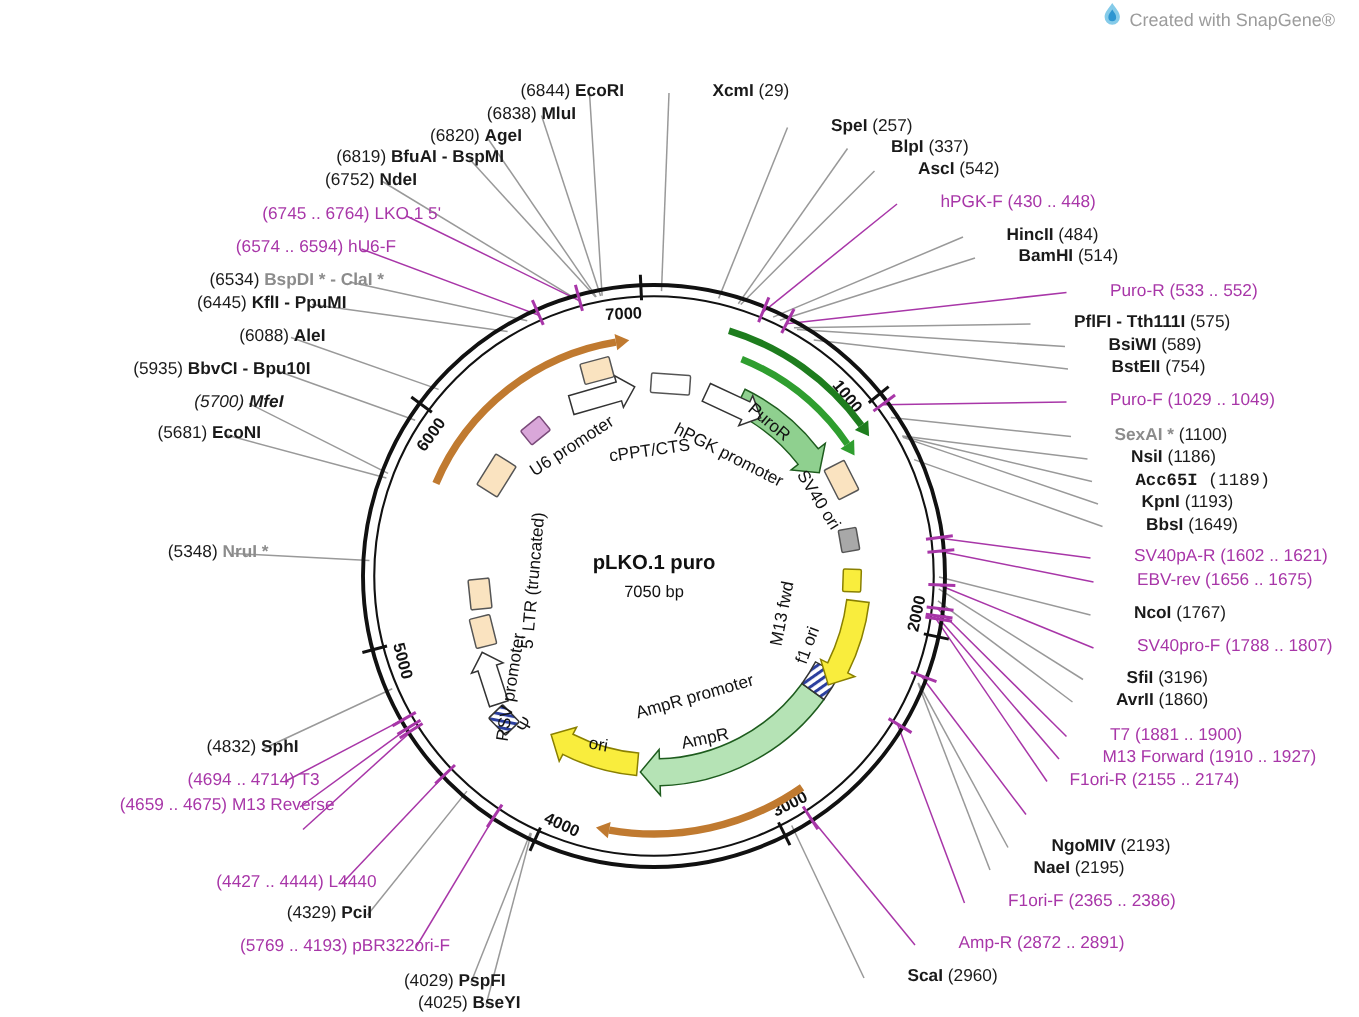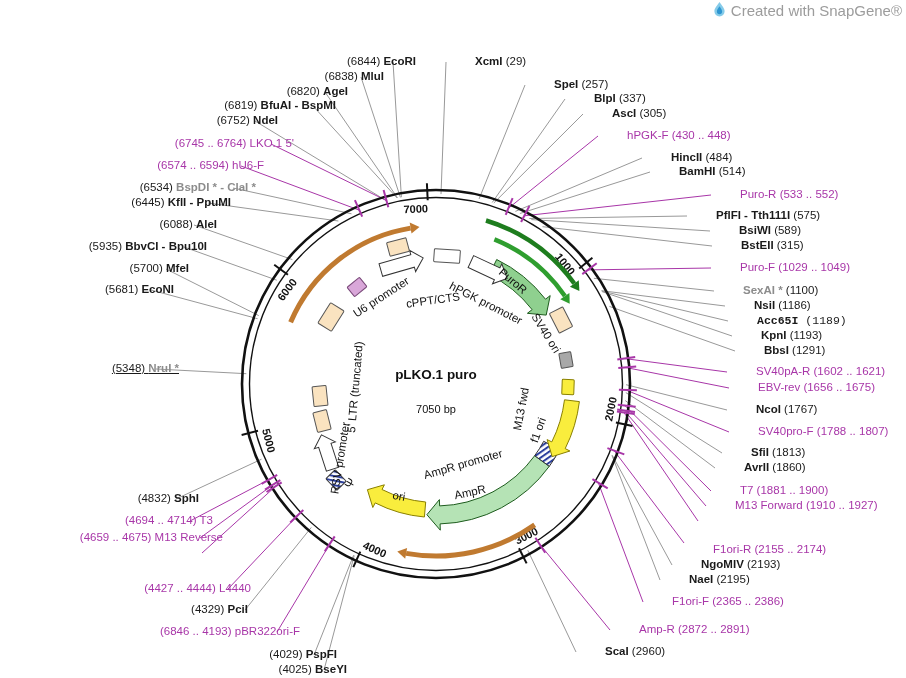--- a/index.html
+++ b/index.html
@@ -4,25 +4,25 @@
 <style>
   html,body{margin:0;padding:0;background:#fff;font-family:"Liberation Sans",sans-serif;}
   #stage{position:relative;width:906px;height:678px;overflow:hidden;background:#fff;}
   #map-svg{position:absolute;left:0;top:0;}
   #site-labels{position:absolute;left:0;top:0;width:906px;height:678px;pointer-events:none;margin-left:26px;}
   .site{position:absolute;font-size:11.5px;line-height:15px;white-space:nowrap;color:var(--enz,#1a1a1a);}
   .site .nm{font-weight:700;}
   .site.primer{color:var(--primer,#A836A8);}
   .site.primer .nm{font-weight:400;}
   .site.gray .nm{color:var(--grayenz,#8C8C8C);}
-  #snapgene-credit{position:absolute;top:2px;right:4px;display:flex;align-items:flex-start;gap:5px;
-    color:var(--credit,#9c9c9c);font-size:15px;}
+  #snapgene-credit{position:absolute;top:2px;right:16px;display:flex;align-items:flex-end;gap:5px;
+    color:var(--credit,#9c9c9c);font-size:12px;}
   #plasmid-title{position:absolute;left:436px;top:367px;transform:translateX(-50%);text-align:center;color:#111;}
   #plasmid-name{font-size:13.5px;font-weight:700;}
-  #plasmid-size{font-size:11px;margin-top:21px;}
+  #plasmid-size{font-size:11px;margin-top:7px;}
 </style>
 </head>
 <body>
 
 <div id="stage">
   <svg id="map-svg" width="906" height="678" viewBox="0 0 906 678">
       <defs>
         <pattern id="hatchBlue" patternUnits="userSpaceOnUse" width="4.5" height="4.5" patternTransform="rotate(55)">
           <rect width="4.5" height="4.5" fill="#ffffff"></rect>
           <rect width="2" height="4.5" fill="#2B3F9E"></rect>
@@ -164,57 +164,57 @@
       <div class="site" style="top: 69px; right: 548px;"><span class="pos">(6838) </span><span class="nm">MluI</span></div>
       <div class="site" style="top: 84px; right: 584px;"><span class="pos">(6820) </span><span class="nm">AgeI</span></div>
       <div class="site" style="top: 98px; right: 596px;"><span class="pos">(6819) </span><span class="nm">BfuAI - BspMI</span></div>
       <div class="site" style="top: 113px; right: 654px;"><span class="pos">(6752) </span><span class="nm">NdeI</span></div>
       <div class="site primer" style="top: 136px; right: 638px;"><span class="pos">(6745 .. 6764) </span><span class="nm">LKO.1 5'</span></div>
       <div class="site primer" style="top: 158px; right: 668px;"><span class="pos">(6574 .. 6594) </span><span class="nm">hU6-F</span></div>
       <div class="site gray" style="top: 180px; right: 676px;"><span class="pos">(6534) </span><span class="nm">BspDI * - ClaI *</span></div>
       <div class="site" style="top: 195px; right: 701px;"><span class="pos">(6445) </span><span class="nm">KflI - PpuMI</span></div>
       <div class="site" style="top: 217px; right: 715px; text-align: right;"><span class="pos">(6088) </span><span class="nm">AleI</span></div>
       <div class="site" style="top: 239px; right: 725px;"><span class="pos">(5935) </span><span class="nm">BbvCI - Bpu10I</span></div>
-      <div class="site" style="top: 261px; right: 743px;"><span class="pos">(5700) </span><span class="nm">MfeI</span></div>
+      <div class="site" style="top: 261px; right: 743px; font-style: italic;"><span class="pos">(5700) </span><span class="nm">MfeI</span></div>
       <div class="site" style="top: 282px; right: 758px;"><span class="pos">(5681) </span><span class="nm">EcoNI</span></div>
-      <div class="site gray" style="top: 361px; right: 753px; text-decoration: underline;"><span class="pos">(5348) </span><span class="nm">NruI *</span></div>
+      <div class="site gray" style="top: 361px; right: 753px;"><span class="pos">(5348) </span><span class="nm">NruI *</span></div>
       <div class="site" style="top: 491px; right: 733px; text-align: right;"><span class="pos">(4832) </span><span class="nm">SphI</span></div>
       <div class="site primer" style="top: 513px; right: 719px;"><span class="pos">(4694 .. 4714) </span><span class="nm">T3</span></div>
       <div class="site primer" style="top: 530px; right: 709px;"><span class="pos">(4659 .. 4675) </span><span class="nm">M13 Reverse</span></div>
       <div class="site primer" style="top: 581px; right: 681px;"><span class="pos">(4427 .. 4444) </span><span class="nm">L4440</span></div>
       <div class="site" style="top: 602px; right: 684px;"><span class="pos">(4329) </span><span class="nm">PciI</span></div>
-      <div class="site primer" style="top: 624px; right: 632px;"><span class="pos">(6846 .. 4193) </span><span class="nm">pBR322ori-F</span></div>
+      <div class="site primer" style="top: 624px; right: 632px;"><span class="pos">(5769 .. 4193) </span><span class="nm">pBR322ori-F</span></div>
       <div class="site" style="top: 647px; right: 595px;"><span class="pos">(4029) </span><span class="nm">PspFI</span></div>
       <div class="site" style="top: 662px; right: 585px;"><span class="pos">(4025) </span><span class="nm">BseYI</span></div>
       <div class="site" style="top: 54px; left: 449px;"><span class="nm">XcmI</span><span class="pos"> (29)</span></div>
       <div class="site" style="top: 77px; left: 528px;"><span class="nm">SpeI</span><span class="pos"> (257)</span></div>
       <div class="site" style="top: 91px; left: 568px;"><span class="nm">BlpI</span><span class="pos"> (337)</span></div>
-      <div class="site" style="top: 106px; left: 586px;"><span class="nm">AscI</span><span class="pos"> (305)</span></div>
+      <div class="site" style="top: 106px; left: 586px;"><span class="nm">AscI</span><span class="pos"> (542)</span></div>
       <div class="site primer" style="top: 128px; left: 601px;"><span class="nm">hPGK-F</span><span class="pos"> (430 .. 448)</span></div>
       <div class="site" style="top: 150px; left: 645px;"><span class="nm">HincII</span><span class="pos"> (484)</span></div>
       <div class="site" style="top: 164px; left: 653px;"><span class="nm">BamHI</span><span class="pos"> (514)</span></div>
       <div class="site primer" style="top: 187px; left: 714px;"><span class="nm">Puro-R</span><span class="pos"> (533 .. 552)</span></div>
       <div class="site" style="top: 208px; left: 690px;"><span class="nm">PflFI - Tth111I</span><span class="pos"> (575)</span></div>
       <div class="site" style="top: 223px; left: 713px;"><span class="nm">BsiWI</span><span class="pos"> (589)</span></div>
-      <div class="site" style="top: 238px; left: 715px;"><span class="nm">BstEII</span><span class="pos"> (315)</span></div>
+      <div class="site" style="top: 238px; left: 715px;"><span class="nm">BstEII</span><span class="pos"> (754)</span></div>
       <div class="site primer" style="top: 260px; left: 714px;"><span class="nm">Puro-F</span><span class="pos"> (1029 .. 1049)</span></div>
       <div class="site gray" style="top: 283px; left: 717px;"><span class="nm">SexAI *</span><span class="pos"> (1100)</span></div>
       <div class="site" style="top: 298px; left: 728px;"><span class="nm">NsiI</span><span class="pos"> (1186)</span></div>
       <div class="site" style="top: 313px; left: 731px; font-family: Liberation Mono, monospace;"><span class="nm">Acc65I</span><span class="pos"> (1189)</span></div>
       <div class="site" style="top: 328px; left: 735px;"><span class="nm">KpnI</span><span class="pos"> (1193)</span></div>
-      <div class="site" style="top: 343px; left: 738px;"><span class="nm">BbsI</span><span class="pos"> (1291)</span></div>
+      <div class="site" style="top: 343px; left: 738px;"><span class="nm">BbsI</span><span class="pos"> (1649)</span></div>
       <div class="site primer" style="top: 364px; left: 730px;"><span class="nm">SV40pA-R</span><span class="pos"> (1602 .. 1621)</span></div>
       <div class="site primer" style="top: 380px; left: 732px;"><span class="nm">EBV-rev</span><span class="pos"> (1656 .. 1675)</span></div>
       <div class="site" style="top: 402px; left: 730px;"><span class="nm">NcoI</span><span class="pos"> (1767)</span></div>
       <div class="site primer" style="top: 424px; left: 732px;"><span class="nm">SV40pro-F</span><span class="pos"> (1788 .. 1807)</span></div>
-      <div class="site" style="top: 445px; left: 725px;"><span class="nm">SfiI</span><span class="pos"> (1813)</span></div>
+      <div class="site" style="top: 445px; left: 725px;"><span class="nm">SfiI</span><span class="pos"> (3196)</span></div>
       <div class="site" style="top: 460px; left: 718px;"><span class="nm">AvrII</span><span class="pos"> (1860)</span></div>
       <div class="site primer" style="top: 483px; left: 714px;"><span class="nm">T7</span><span class="pos"> (1881 .. 1900)</span></div>
       <div class="site primer" style="top: 498px; left: 709px;"><span class="nm">M13 Forward</span><span class="pos"> (1910 .. 1927)</span></div>
-      <div class="site primer" style="top: 542px; left: 687px; text-align: center;"><span class="nm">F1ori-R</span><span class="pos"> (2155 .. 2174)</span></div>
+      <div class="site primer" style="top: 513px; left: 687px; text-align: center;"><span class="nm">F1ori-R</span><span class="pos"> (2155 .. 2174)</span></div>
       <div class="site" style="top: 557px; left: 675px;"><span class="nm">NgoMIV</span><span class="pos"> (2193)</span></div>
       <div class="site" style="top: 572px; left: 663px;"><span class="nm">NaeI</span><span class="pos"> (2195)</span></div>
       <div class="site primer" style="top: 594px; left: 646px;"><span class="nm">F1ori-F</span><span class="pos"> (2365 .. 2386)</span></div>
       <div class="site primer" style="top: 622px; left: 613px;"><span class="nm">Amp-R</span><span class="pos"> (2872 .. 2891)</span></div>
       <div class="site" style="top: 644px; left: 579px;"><span class="nm">ScaI</span><span class="pos"> (2960)</span></div>
     </div>
 
   <div id="snapgene-credit">
     <span>
       <svg width="13" height="15" viewBox="0 0 14 16">

